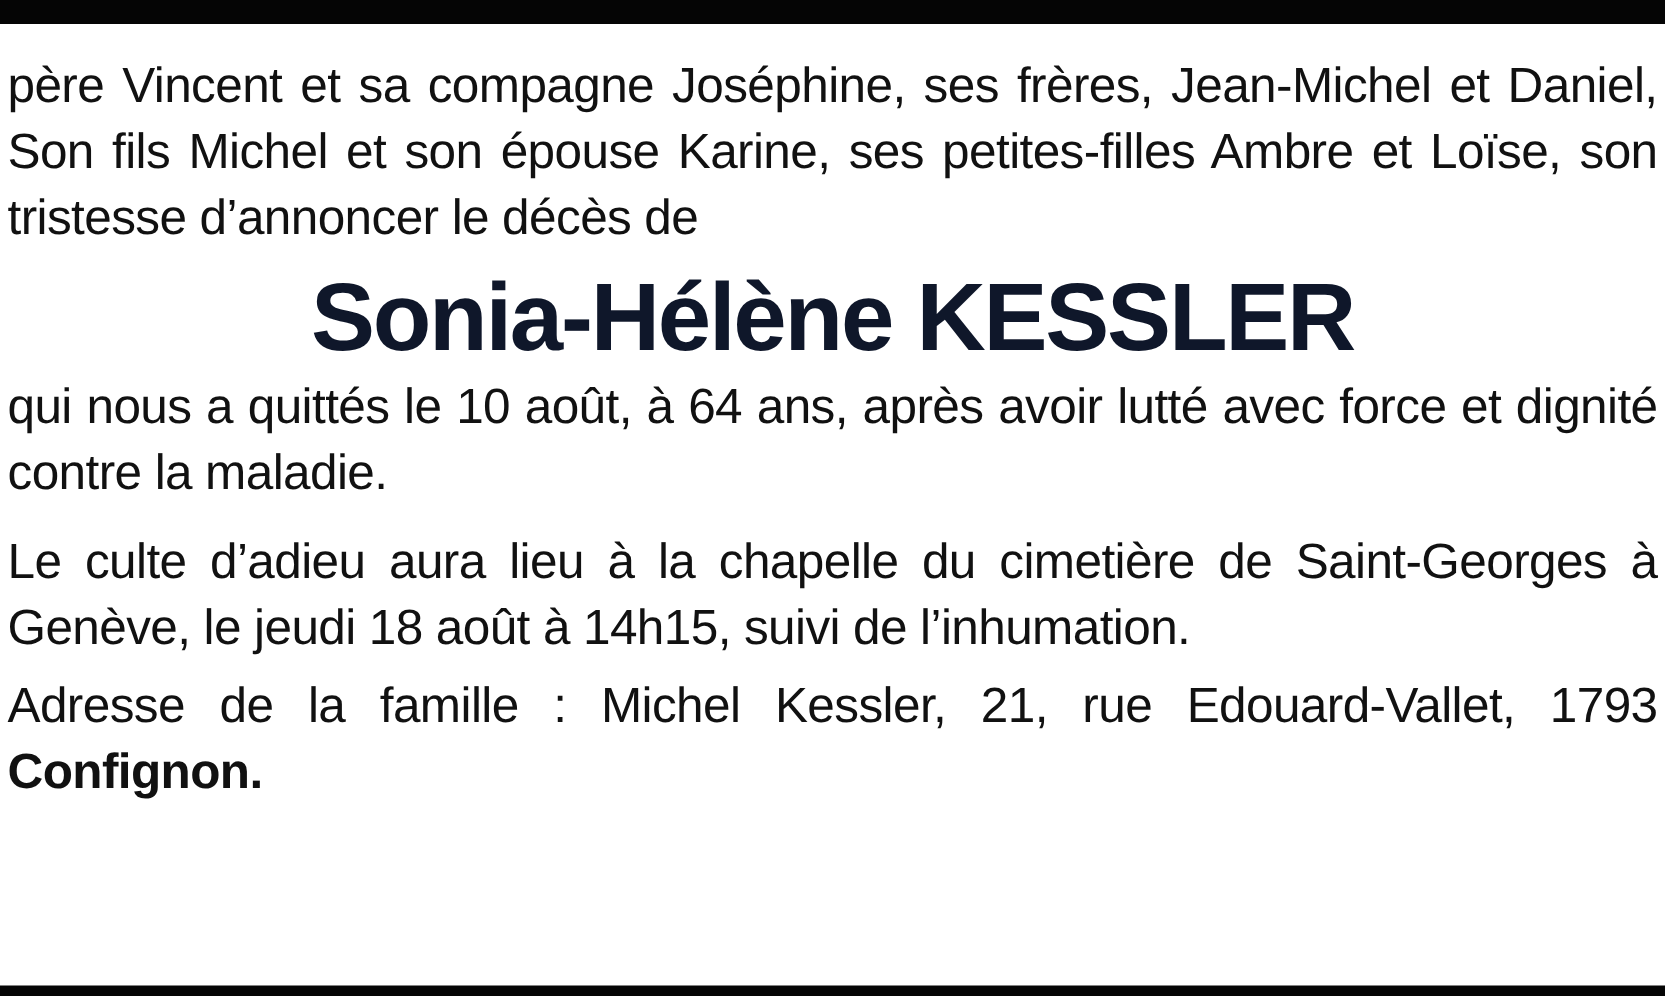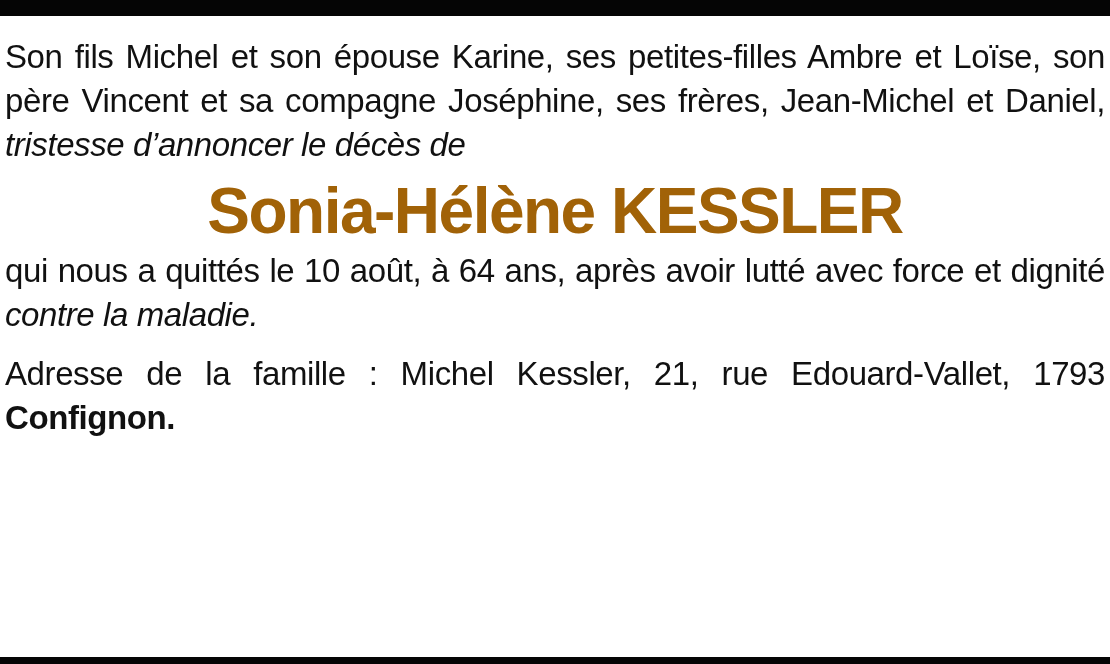--- a/index.html
+++ b/index.html
@@ -40,60 +40,61 @@
     font-weight: 400;
   }
   .para .jline {
     text-align: justify;
     text-align-last: justify;
     white-space: normal;
   }
   .para .lline {
     text-align: center;
     text-align-last: left;
-    font-style: italic;
   }
   .intro { margin-top: 19px; }
   .death { margin-top: 0; }
   .ceremony { margin-top: 15px; }
   .address-line { margin-top: 8px; }
   .deceased-name {
     margin-top: 6px;
     font-size: 64px;
     line-height: 76px;
     font-weight: 700;
     letter-spacing: -1.5px;
     text-align: center;
-    color: #a16207;
+    color: #0f172a;
   }
   .bold-part { font-weight: 700; }
 </style>
 </head>
 <body>
 
 <div class="notice">
 
   <div class="rule rule-top"></div>
 
   <div class="content">
 
     <div class="para intro">
+      <div class="jline">père Vincent et sa compagne Joséphine, ses frères, Jean-Michel et Daniel,</div>
       <div class="jline">Son fils Michel et son épouse Karine, ses petites-filles Ambre et Loïse, son</div>
-      <div class="jline">père Vincent et sa compagne Joséphine, ses frères, Jean-Michel et Daniel,</div>
       <div class="lline">tristesse d’annoncer le décès de</div>
     </div>
 
     <div class="deceased-name">Sonia-Hélène KESSLER</div>
 
     <div class="para death">
       <div class="jline">qui nous a quittés le 10 août, à 64 ans, après avoir lutté avec force et dignité</div>
       <div class="lline">contre la maladie.</div>
     </div>
 
     <div class="para ceremony">
+      <div class="jline">Le culte d’adieu aura lieu à la chapelle du cimetière de Saint-Georges à</div>
+      <div class="lline">Genève, le jeudi 18 août à 14h15, suivi de l’inhumation.</div>
     </div>
 
     <div class="para address-line">
       <div class="jline"><span>Adresse de la famille : Michel Kessler, 21, rue Edouard-Vallet, 1793</span> <span class="bold-part">Confignon.</span></div>
     </div>
 
   </div>
 
   <div class="rule rule-bottom"></div>
 

